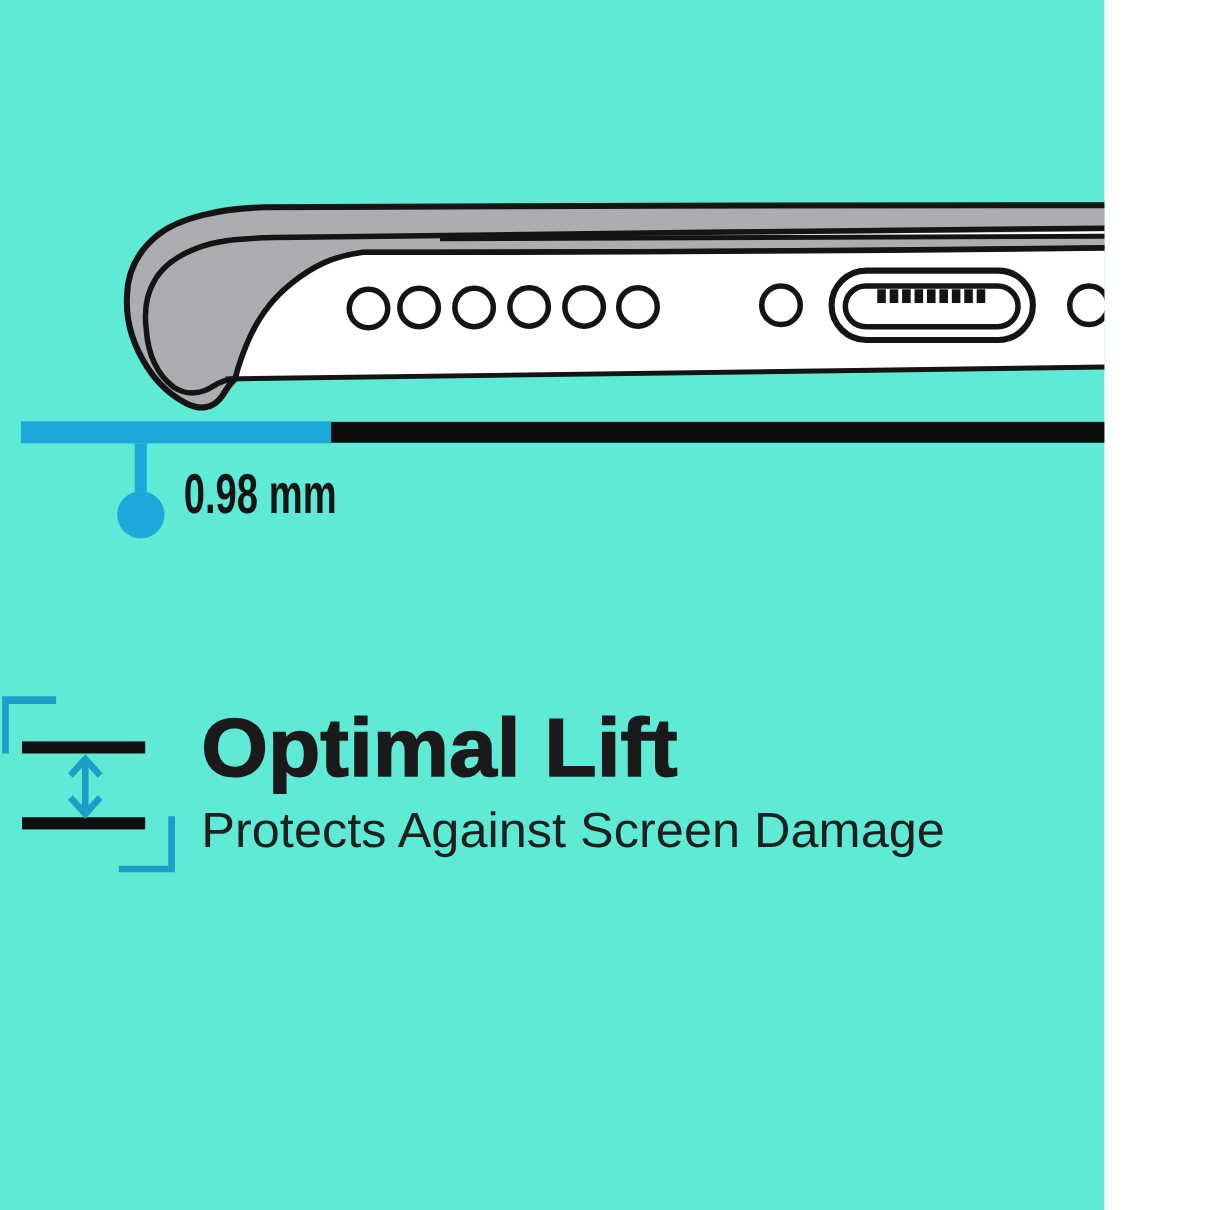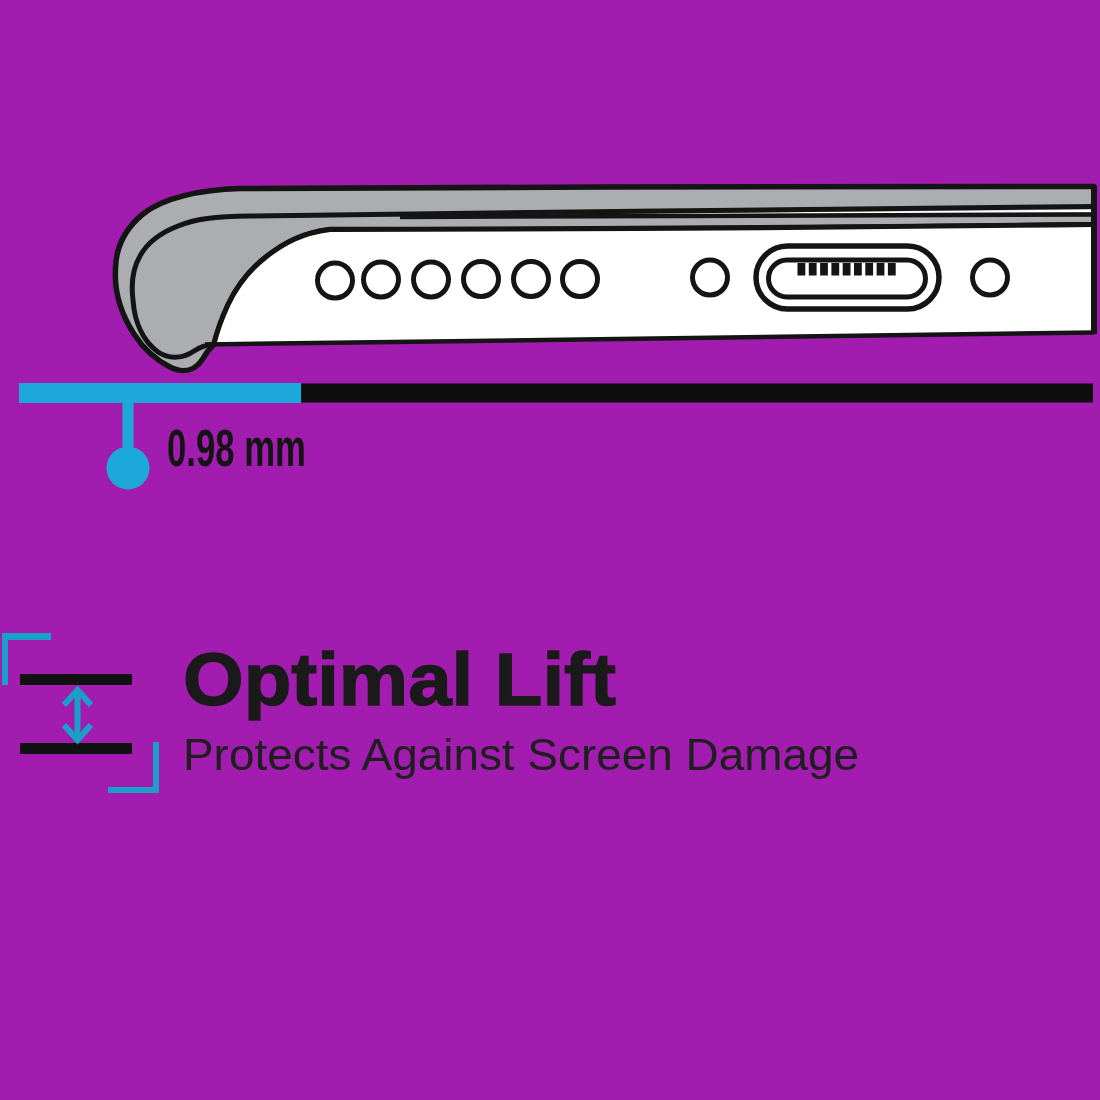--- a/index.html
+++ b/index.html
@@ -1,16 +1,16 @@
 <!DOCTYPE html>
 <html><head>
 <meta charset="utf-8">
 <style>
   html,body{margin:0;padding:0;background:#fff;}
-  #stage{position:relative;width:1100px;height:1100px;background:#a21caf;overflow:hidden;
+  #stage{position:relative;width:1004px;height:1100px;background:#5eead4;overflow:hidden;
          font-family:"Liberation Sans", sans-serif;}
   svg{position:absolute;left:0;top:0;}
 </style>
 </head>
 <body>
 <div id="stage">
 <svg width="1100" height="1100" viewBox="0 0 1100 1100">
 
   <path d="M 1094 186.5 L 600 187 L 240 188.5 C 200 189.5, 163 198, 143 214 C 126 228, 116 247, 115.5 268 C 114 291, 121 314, 134 334 C 143 348, 156 360, 170 367 C 182 373, 194 371.5, 202 360 C 206 353, 210 348, 214 344 C 217 332, 222 318, 228 305 C 236 288, 248 271, 266 257 C 285 242, 303 233, 330 229.5 Q 700 229.5 1094 224.5 Z" fill="#abadb0" stroke="#141414" stroke-width="5.5" stroke-linejoin="round"></path>
 

